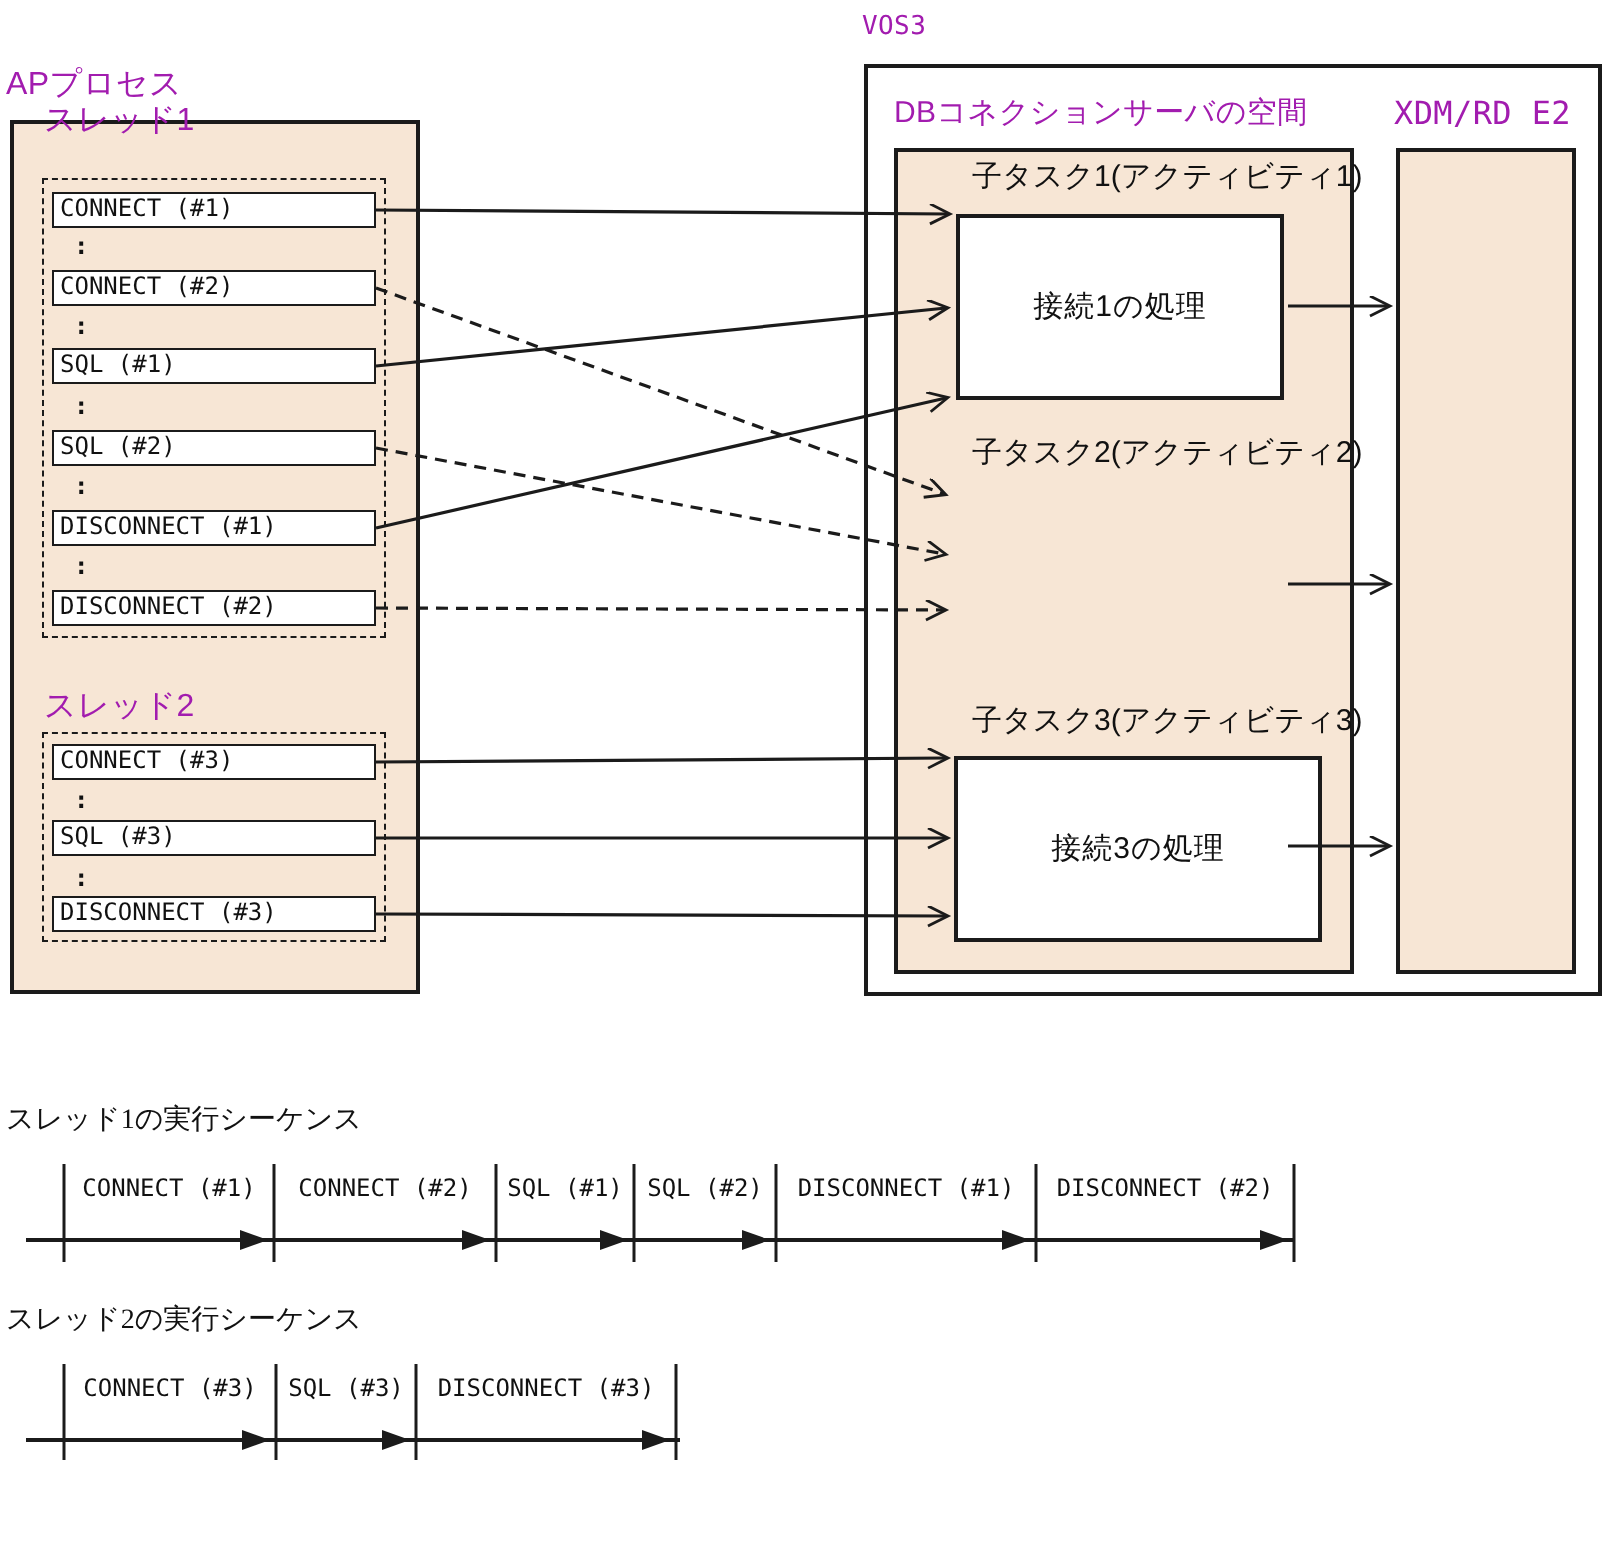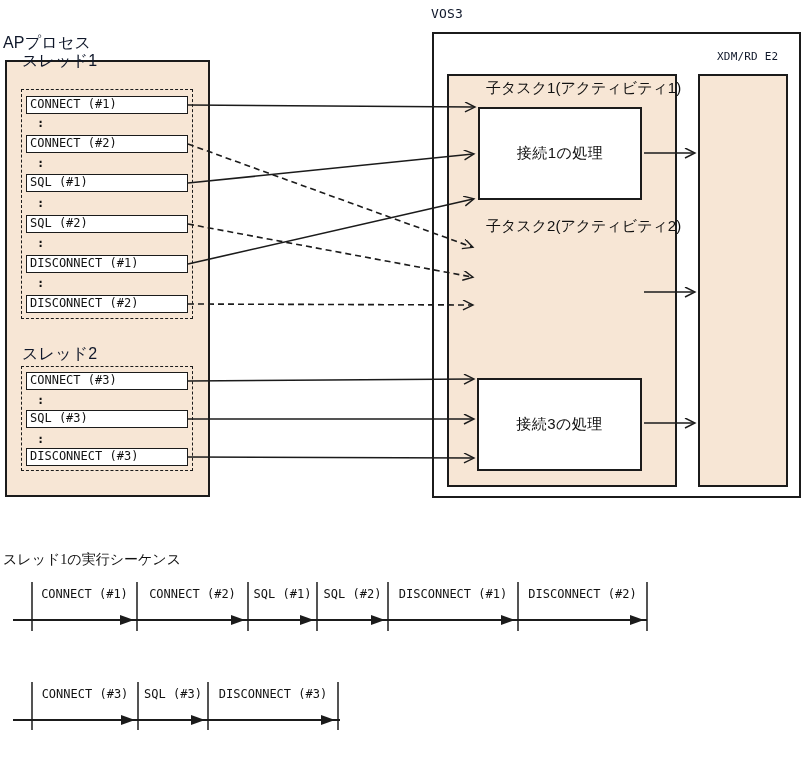--- a/index.html
+++ b/index.html
@@ -1,18 +1,18 @@
 <!DOCTYPE html>
 <html><head>
 <meta charset="utf-8">
 <style>
   html,body { margin:0; padding:0; background:#fff; }
   .canvas { position:relative; width:805px; height:781px; background:#fff; overflow:hidden;
             font-family:"Liberation Sans", sans-serif; color:#111; }
-  .lbl  { position:absolute; font-size:14px; line-height:17px; white-space:nowrap; color:#0f172a;
+  .lbl  { position:absolute; font-size:14px; line-height:17px; white-space:nowrap; color:#a21caf;
           letter-spacing:0.2px; }
   .big  { font-size:16px; }
   .mono { font-family:"DejaVu Sans Mono", monospace; }
   .box  { position:absolute; box-sizing:border-box; border:2px solid #1b1b1b; }
   .beige { background:#f7e6d5; }
   .whitebg { background:#ffffff; }
   .dashed-box { position:absolute; box-sizing:border-box; border:1.6px dashed #1b1b1b; }
   .cmd  { position:absolute; left:26px; width:162px; height:18px; background:#fff;
           border:1.5px solid #1b1b1b; box-sizing:border-box;
           font:12px/15px "DejaVu Sans Mono", monospace; padding-left:3px; white-space:nowrap; }
@@ -55,30 +55,32 @@
 
   <div class="cmd" style="top:372px">CONNECT (#3)</div>
   <div class="colon" style="top:394px">:</div>
   <div class="cmd" style="top:410px">SQL (#3)</div>
   <div class="colon" style="top:433px">:</div>
   <div class="cmd" style="top:448px">DISCONNECT (#3)</div>
 
   <div class="lbl mono" style="left:431px;top:5px;font-size:13px">VOS3</div>
   <div class="box whitebg" style="left:432px;top:32px;width:369px;height:466px"></div>
 
+  <div class="lbl big" style="left:447px;top:48px;font-size:15px">DBコネクションサーバの空間</div>
   <div class="box beige" style="left:447px;top:74px;width:230px;height:413px"></div>
 
   <div class="tasklbl" style="left:453px;top:79px">子タスク1(アクティビティ1)</div>
   <div class="box whitebg proc" style="left:478px;top:107px;width:164px;height:93px">接続1の処理</div>
 
   <div class="tasklbl" style="left:453px;top:217px">子タスク2(アクティビティ2)</div>
 
-  <div class="box whitebg proc" style="left:477px;top:378px;width:165px;height:93px">接続3の処理</div>
+  <div class="tasklbl" style="left:453px;top:351px">子タスク3(アクティビティ3)</div>
+  <div class="box whitebg proc" style="left:477px;top:378px;width:184px;height:93px">接続3の処理</div>
 
-  <div class="lbl mono" style="left:717px;top:48px;font-size:11px">XDM/RD E2</div>
+  <div class="lbl mono" style="left:697px;top:48px;font-size:16px">XDM/RD E2</div>
   <div class="box beige" style="left:698px;top:74px;width:90px;height:413px"></div>
 
   <svg class="overlay" width="805" height="781" viewBox="0 0 805 781">
     <defs>
       <marker id="chev" markerWidth="14" markerHeight="14" refX="10" refY="5" orient="auto" markerUnits="userSpaceOnUse">
         <path d="M1,0 L11,5 L1,10" fill="none" stroke="#1b1b1b" stroke-width="1.4"></path>
       </marker>
       <marker id="tri" markerWidth="16" markerHeight="12" refX="13" refY="5" orient="auto" markerUnits="userSpaceOnUse">
         <path d="M0,0 L14,5 L0,10 Z" fill="#1b1b1b"></path>
       </marker>
@@ -143,18 +145,19 @@
   </svg>
 
   <div class="seq-title" style="left:3px;top:551px">スレッド1の実行シーケンス</div>
   <div class="seq-label" style="left:32px;top:587px;width:105px">CONNECT (#1)</div>
   <div class="seq-label" style="left:137px;top:587px;width:111px">CONNECT (#2)</div>
   <div class="seq-label" style="left:248px;top:587px;width:69px">SQL (#1)</div>
   <div class="seq-label" style="left:317px;top:587px;width:71px">SQL (#2)</div>
   <div class="seq-label" style="left:388px;top:587px;width:130px">DISCONNECT (#1)</div>
   <div class="seq-label" style="left:518px;top:587px;width:129px">DISCONNECT (#2)</div>
 
+  <div class="seq-title" style="left:3px;top:651px">スレッド2の実行シーケンス</div>
   <div class="seq-label" style="left:32px;top:687px;width:106px">CONNECT (#3)</div>
   <div class="seq-label" style="left:138px;top:687px;width:70px">SQL (#3)</div>
   <div class="seq-label" style="left:208px;top:687px;width:130px">DISCONNECT (#3)</div>
 
 
 </div>
 
 </body></html>

